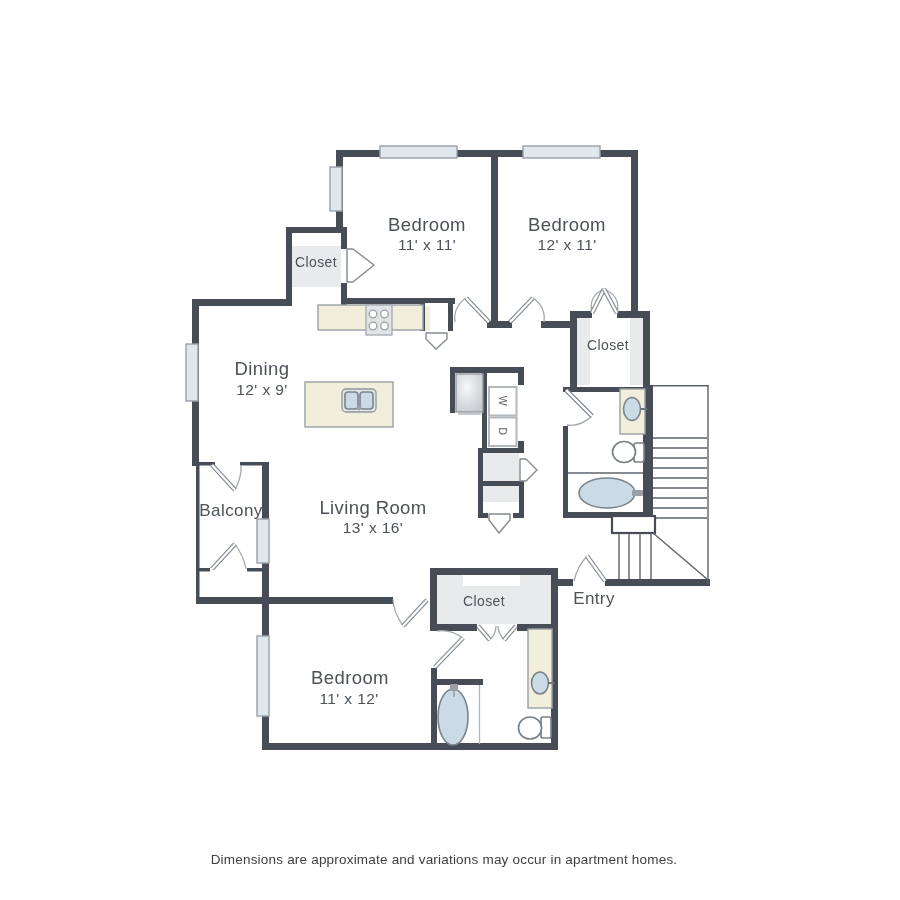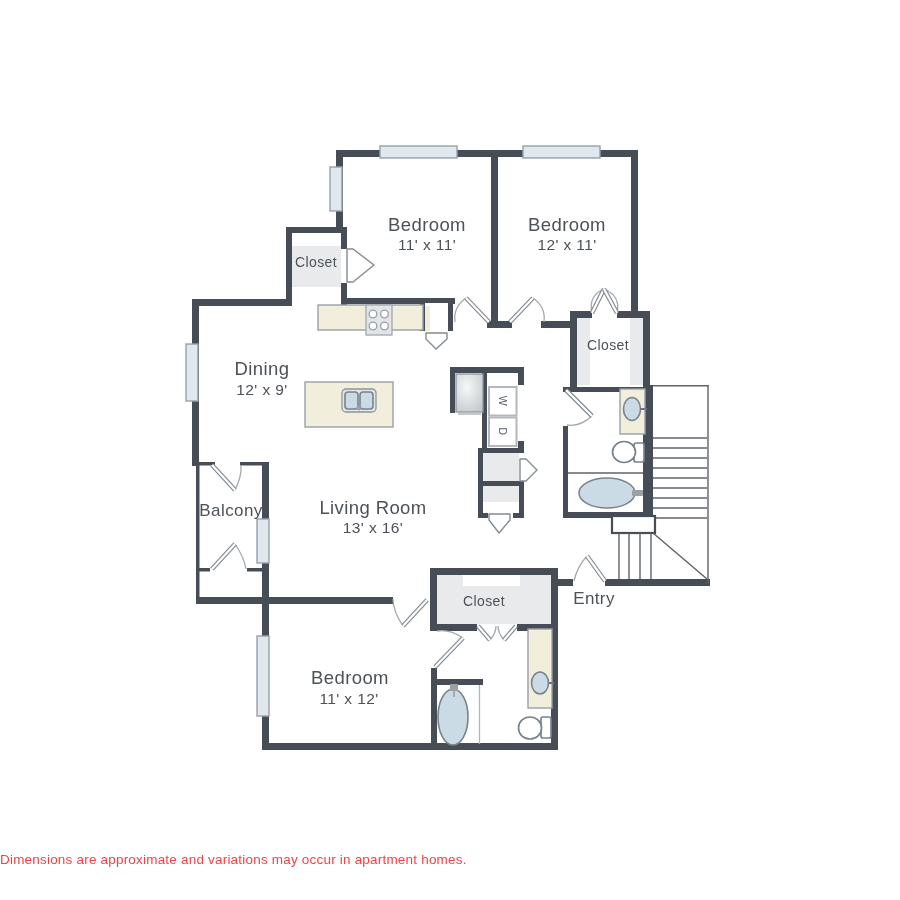--- a/index.html
+++ b/index.html
@@ -24,22 +24,22 @@
   .burner{fill:#ffffff;stroke:#9aa0a6;stroke-width:1.3;}
   .metal{fill:#9aa0a6;}
 
   .lbl{fill:#4c5258;text-anchor:middle;letter-spacing:0.4px;}
   .lbl-lg{font-size:18.5px;}
   .lbl-md{font-size:15.5px;}
   .lbl-sm{font-size:14px;}
   .lbl-rm{font-size:17px;}
   .lbl-wd{font-size:10.5px;fill:#5a6067;}
 
-  .disclaimer{position:absolute;left:0;top:852px;width:888px;
-              font-size:13.5px;color:#ef4444;letter-spacing:0.2px;}
+  .disclaimer{position:absolute;left:0;top:852px;width:888px;text-align:center;
+              font-size:13.5px;color:#404040;letter-spacing:0.2px;}
 </style>
 </head>
 <body>
 
 <div class="stage">
 <svg width="900" height="900" viewBox="0 0 900 900">
   <defs>
     <radialGradient id="fridgeGrad" cx="40%" cy="35%" r="75%">
       <stop offset="0%" stop-color="#f6f8f9"></stop>
       <stop offset="100%" stop-color="#c6cacd"></stop>

